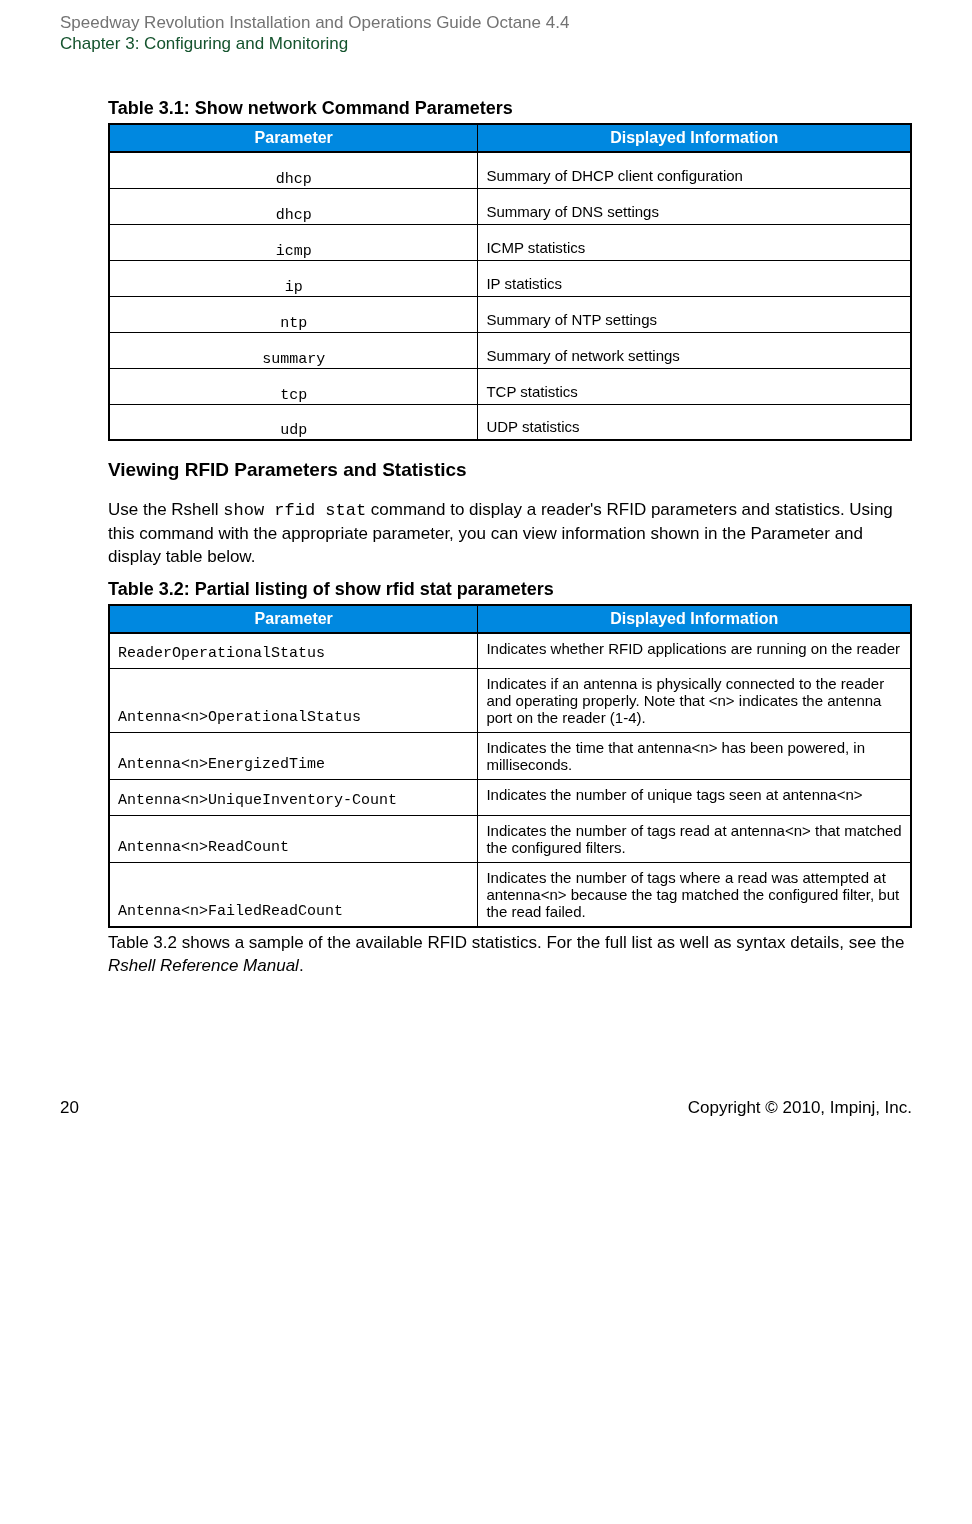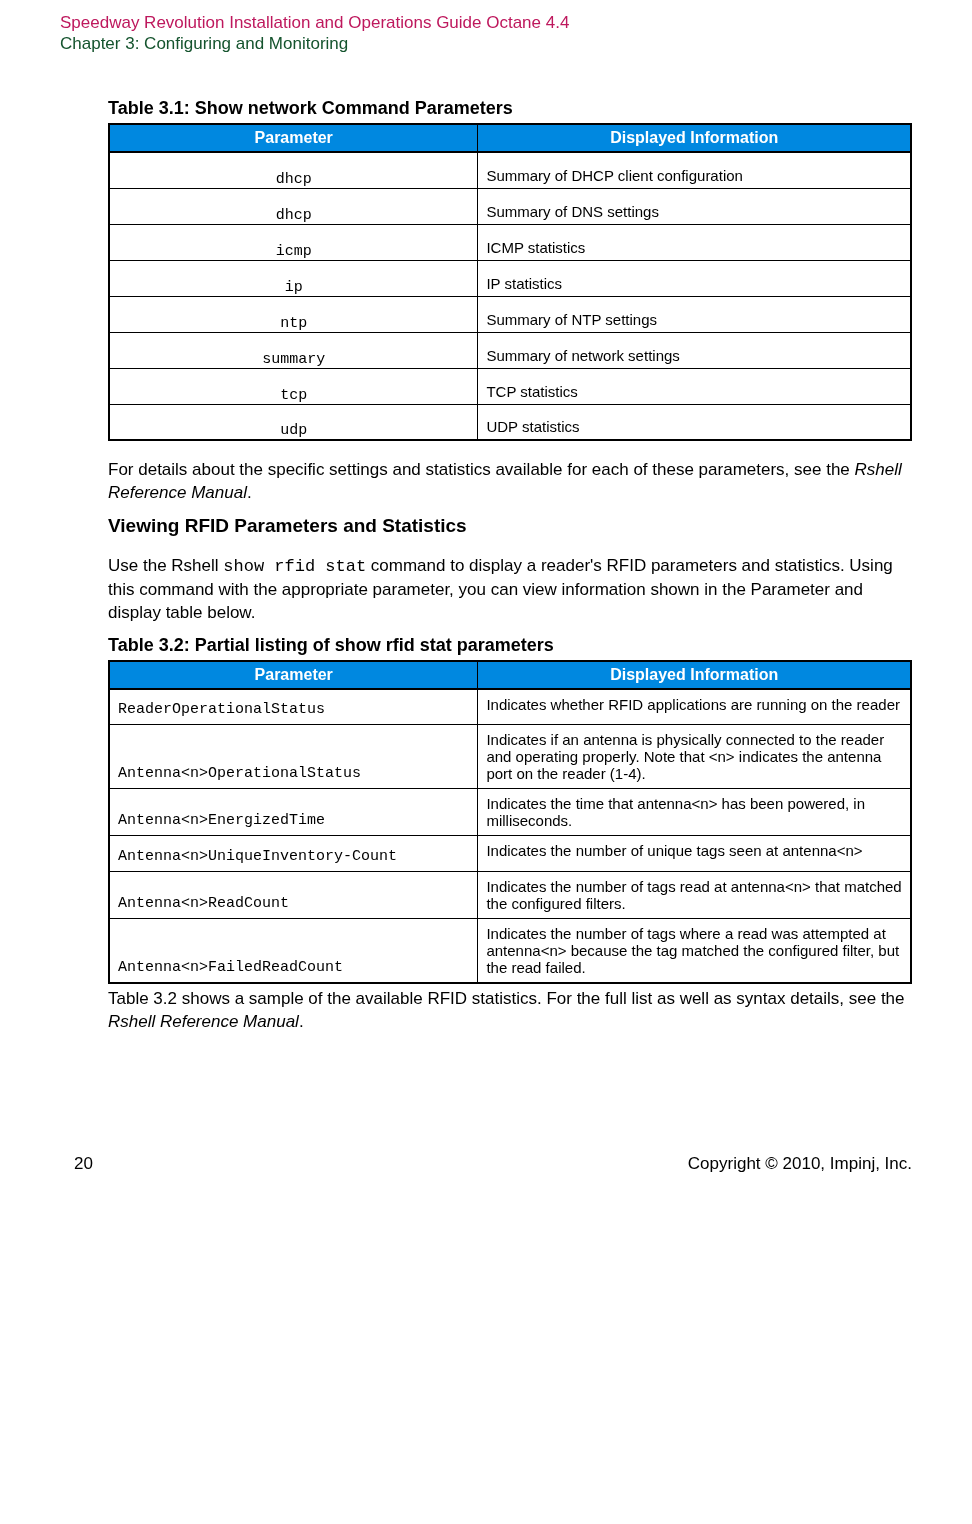--- a/index.html
+++ b/index.html
@@ -5,21 +5,21 @@
     * { box-sizing: border-box; margin: 0; padding: 0; }
     body {
       font-family: Verdana, Arial, sans-serif;
       background: #fff;
       color: #000;
       width: 972px;
       margin: 0;
       padding: 12px 60px 12px 60px;
     }
     .header-title {
-      color: #be185d;
+      color: #737373;
       font-size: 17px;
       font-weight: 400;
       line-height: 1.3;
     }
     .chapter-line {
       color: #14532d;
       font-size: 17px;
       font-weight: 400;
       margin-bottom: 44px;
     }
@@ -84,21 +84,20 @@
       margin-top: 8px;
       margin-bottom: 18px;
     }
     .footer {
       display: flex;
       justify-content: space-between;
       font-family: Verdana, Arial, sans-serif;
       font-size: 17px;
       margin-top: 120px;
       padding-left: 0;
-      margin-left: 14px;
     }
   </style>
 </head>
 <body>
 
 <div class="header-title">Speedway Revolution Installation and Operations Guide Octane 4.4</div>
 <div class="chapter-line">Chapter 3: Configuring and Monitoring</div>
 
 <div class="content">
 
@@ -139,23 +138,20 @@
           <td>tcp</td>
           <td>TCP statistics</td>
         </tr>
         <tr>
           <td>udp</td>
           <td>UDP statistics</td>
         </tr>
       </tbody>
   </table>
 
-  <p class="body-text">
-    <span>For details about the specific settings and statistics available for each of these parameters, see the </span><span class="ital">Rshell Reference Manual</span><span>.</span>
-  </p>
 
   <div class="subheading">Viewing RFID Parameters and Statistics</div>
 
   <p class="body-text">
     <span>Use the Rshell </span><span class="mono">show rfid stat</span><span> command to display a reader's RFID parameters and statistics. Using this command with the appropriate parameter, you can view information shown in the Parameter and display table below.</span>
   </p>
 
   <div class="table-caption">Table 3.2: Partial listing of show rfid stat parameters</div>
   <table class="data" id="t32">
     <thead>

